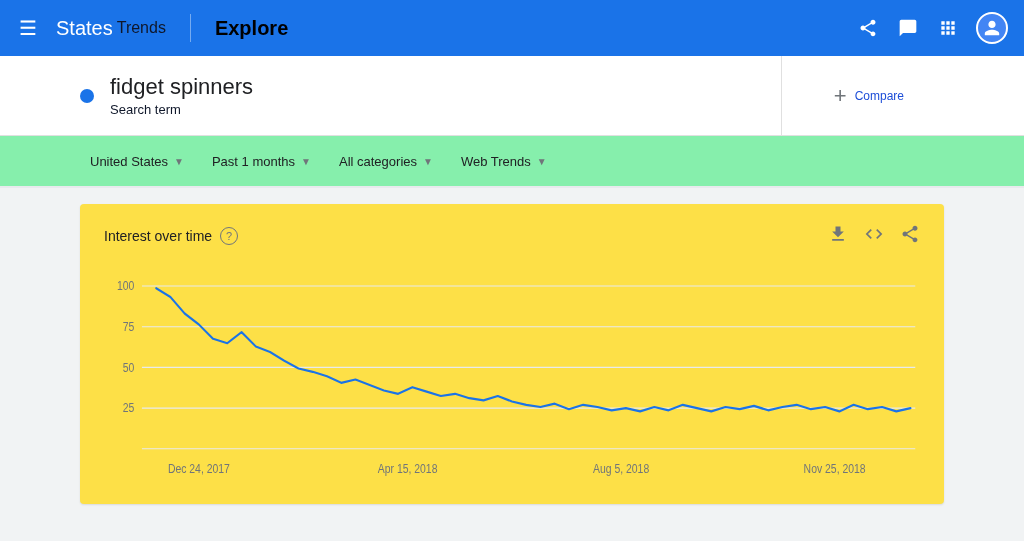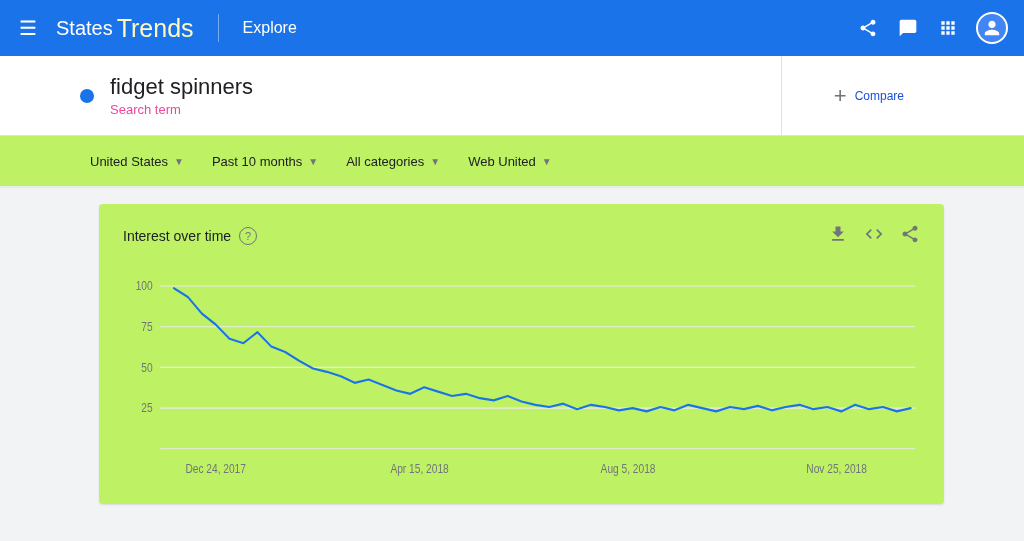--- a/index.html
+++ b/index.html
@@ -26,34 +26,34 @@
       display: flex;
       align-items: center;
       gap: 4px;
     }
     .logo-google {
       color: white;
       font-size: 20px;
       font-weight: 400;
     }
     .logo-trends {
-      color: #fef9c3;
-      font-size: 25px;
+      color: #0f172a;
+      font-size: 16px;
       font-weight: 400;
     }
     .header-divider {
       width: 1px;
       height: 28px;
       background: rgba(255,255,255,0.4);
       margin: 0 8px;
     }
     .header-explore {
-      color: #ffffff;
-      font-size: 16px;
-      font-weight: 400;
+      color: #000000;
+      font-size: 20px;
+      font-weight: 700;
     }
     .header-right {
       margin-left: auto;
       display: flex;
       align-items: center;
       gap: 16px;
     }
     .header-icon {
       color: white;
       font-size: 18px;
@@ -102,42 +102,42 @@
       display: flex;
       flex-direction: column;
     }
     .search-term-name {
       font-size: 22px;
       color: #202124;
       font-weight: 400;
     }
     .search-term-label {
       font-size: 13px;
-      color: #ec4899;
+      color: #0f172a;
       margin-top: 2px;
     }
     .compare-box {
       display: flex;
       align-items: center;
       gap: 8px;
       padding: 0 40px;
       cursor: pointer;
     }
     .compare-plus {
       font-size: 22px;
       color: #70757a;
     }
     .compare-text {
       font-size: 12px;
       color: #1d4ed8;
     }
 
     
     .filters {
-      background: #bef264;
+      background: #86efac;
       padding: 0 80px;
       display: flex;
       align-items: center;
       height: 52px;
       gap: 8px;
       border-bottom: 2px solid #e8eaed;
     }
     .filter-item {
       display: flex;
       align-items: center;
@@ -152,25 +152,24 @@
       font-size: 10px;
       color: #70757a;
     }
 
     
     .chart-section {
       background: #f1f3f4;
       padding: 16px 80px 20px;
     }
     .chart-container {
-      background: #bef264;
+      background: #fde047;
       border-radius: 4px;
       padding: 20px 24px 20px 24px;
       box-shadow: 0 1px 2px rgba(0,0,0,0.1);
-      margin-left: 19px;
     }
     .chart-header {
       display: flex;
       align-items: center;
       justify-content: space-between;
       margin-bottom: 16px;
     }
     .chart-title-group {
       display: flex;
       align-items: center;
@@ -282,29 +281,29 @@
     <span class="compare-text">Compare</span>
   </div>
 </div>
 
 <div class="filters">
   <div class="filter-item">
     <span>United States</span>
     <span class="filter-arrow">▼</span>
   </div>
   <div class="filter-item">
-    <span>Past 10 months</span>
+    <span>Past 1 months</span>
     <span class="filter-arrow">▼</span>
   </div>
   <div class="filter-item">
     <span>All categories</span>
     <span class="filter-arrow">▼</span>
   </div>
   <div class="filter-item">
-    <span>Web United</span>
+    <span>Web Trends</span>
     <span class="filter-arrow">▼</span>
   </div>
 </div>
 
 <div class="chart-section">
   <div class="chart-container">
     <div class="chart-header">
       <div class="chart-title-group">
         <span class="chart-title">Interest over time</span>
         <div class="chart-help">?</div>

